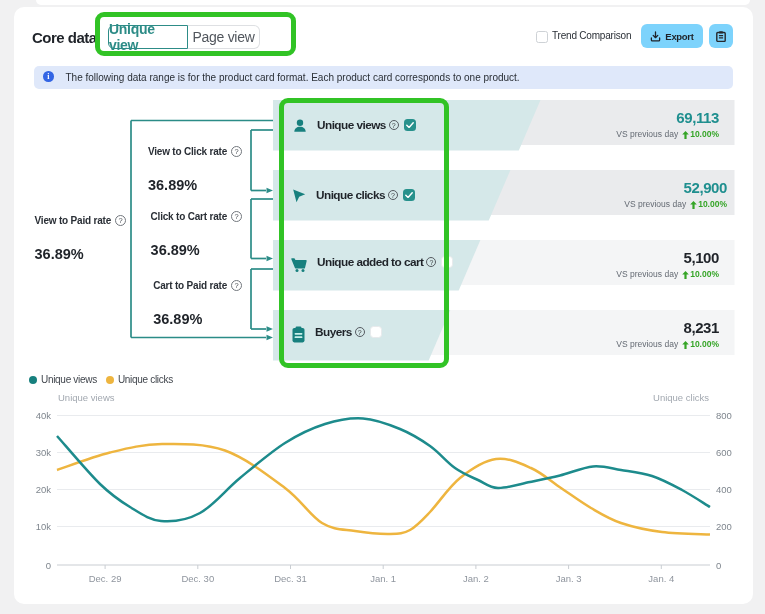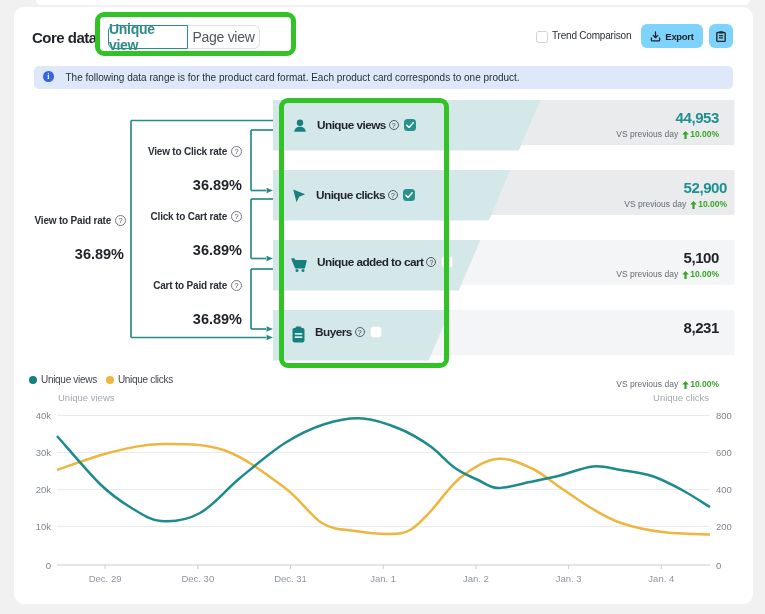--- a/index.html
+++ b/index.html
@@ -16,21 +16,21 @@
   .trendbox{left:536px;top:31px;width:10px;height:10px;border:1px solid #ced2d6;border-radius:2.5px;background:#fff;}
   .trendlabel{left:552px;top:30px;font-size:10px;letter-spacing:-0.2px;color:#2a2f36;}
   .btn{top:24px;height:24px;background:#7dd3fc;border-radius:6px;display:flex;align-items:center;justify-content:center;color:#1f2329;}
   .btn-export{left:641px;width:62px;font-size:9.5px;letter-spacing:-0.3px;font-weight:bold;gap:4px;}
   .btn-clip{left:708.5px;width:24.5px;}
   
   .banner{left:34px;top:66px;width:699px;height:23px;background:#dfe8fa;border-radius:5px;display:flex;align-items:center;}
   .banner .bi{margin-left:9px;margin-top:-2px;width:10.5px;height:10.5px;border-radius:50%;background:#3365e4;color:#fff;font-size:8px;font-weight:bold;display:flex;align-items:center;justify-content:center;font-family:"Liberation Serif",serif;flex:none;}
   .banner .bt{margin-left:12px;font-size:10px;color:#2a2f36;white-space:nowrap;}
   
-  .rate{display:flex;flex-direction:column;align-items:flex-end;}
+  .rate{display:flex;flex-direction:column;align-items:flex-start;}
   .rate .lbl{font-size:10px;font-weight:600;letter-spacing:-0.2px;color:#2a2f36;display:flex;align-items:center;gap:4px;line-height:12px;height:12px;}
   .rate .num{font-size:14.5px;font-weight:bold;color:#1f2329;margin-top:20px;line-height:15px;}
   .qm{width:11px;height:11px;border-radius:50%;border:1px solid #72777d;color:#4a4f55;font-size:7.5px;font-weight:normal;letter-spacing:0;display:flex;align-items:center;justify-content:center;box-sizing:border-box;background:transparent;flex:none;}
   
   .rowlab{display:flex;align-items:center;}
   .rowlab .t{font-size:11.8px;font-weight:bold;letter-spacing:-0.55px;color:#1f2329;margin-left:10px;}
   .rowlab .qm{width:10px;height:10px;font-size:7px;margin-left:3px;border-color:#565b61;color:#3c4043;}
   .cb{width:12px;height:12px;border-radius:3.5px;margin-left:5px;flex:none;}
   .cb.on{background:#27918c;display:flex;align-items:center;justify-content:center;}
   .cb.off{background:#fff;border:1px solid #e8eaec;box-sizing:border-box;}
@@ -162,38 +162,38 @@
         <rect x="0.5" y="2" width="12" height="14.4" rx="1.8" fill="#17807e"></rect>
         <rect x="3.6" y="0.5" width="5.8" height="3.2" rx="1" fill="#17807e"></rect>
         <path d="M3.4 7.8h6.2M3.4 11.2h6.2" stroke="#c9f0ec" stroke-width="1.7" stroke-linecap="round"></path>
       </svg>
     <span class="t">Buyers</span>
       <span class="qm">?</span>
     <span class="cb off"></span>
   </div>
 
   <div class="abs val" style="right:46px;top:110px;">
-      <span class="v teal">44,953</span>
+      <span class="v teal">69,113</span>
       <span class="sub">VS previous day <span class="pct"><svg width="7" height="8" viewBox="0 0 7 8" style="margin-right:1px;">
             <path d="M3.5 0L6.8 3.6H4.6V8H2.4V3.6H0.2z" fill="#35a527"></path>
           </svg>10.00%</span></span>
     </div>
   <div class="abs val" style="right:38px;top:180px;">
       <span class="v teal">52,900</span>
       <span class="sub">VS previous day <span class="pct"><svg width="7" height="8" viewBox="0 0 7 8" style="margin-right:1px;">
             <path d="M3.5 0L6.8 3.6H4.6V8H2.4V3.6H0.2z" fill="#35a527"></path>
           </svg>10.00%</span></span>
     </div>
   <div class="abs val" style="right:46px;top:250px;">
       <span class="v dark">5,100</span>
       <span class="sub">VS previous day <span class="pct"><svg width="7" height="8" viewBox="0 0 7 8" style="margin-right:1px;">
             <path d="M3.5 0L6.8 3.6H4.6V8H2.4V3.6H0.2z" fill="#35a527"></path>
           </svg>10.00%</span></span>
     </div>
-  <div class="abs val" style="right:46px;top:320px;gap:40px;">
+  <div class="abs val" style="right:46px;top:320px;">
       <span class="v dark">8,231</span>
       <span class="sub">VS previous day <span class="pct"><svg width="7" height="8" viewBox="0 0 7 8" style="margin-right:1px;">
             <path d="M3.5 0L6.8 3.6H4.6V8H2.4V3.6H0.2z" fill="#35a527"></path>
           </svg>10.00%</span></span>
     </div>
 
   <div class="abs legend">
     <span class="it"><span class="dot" style="background:#17807e;"></span>Unique views</span>
     <span class="it"><span class="dot" style="background:#eeb53f;"></span>Unique clicks</span>
   </div>

